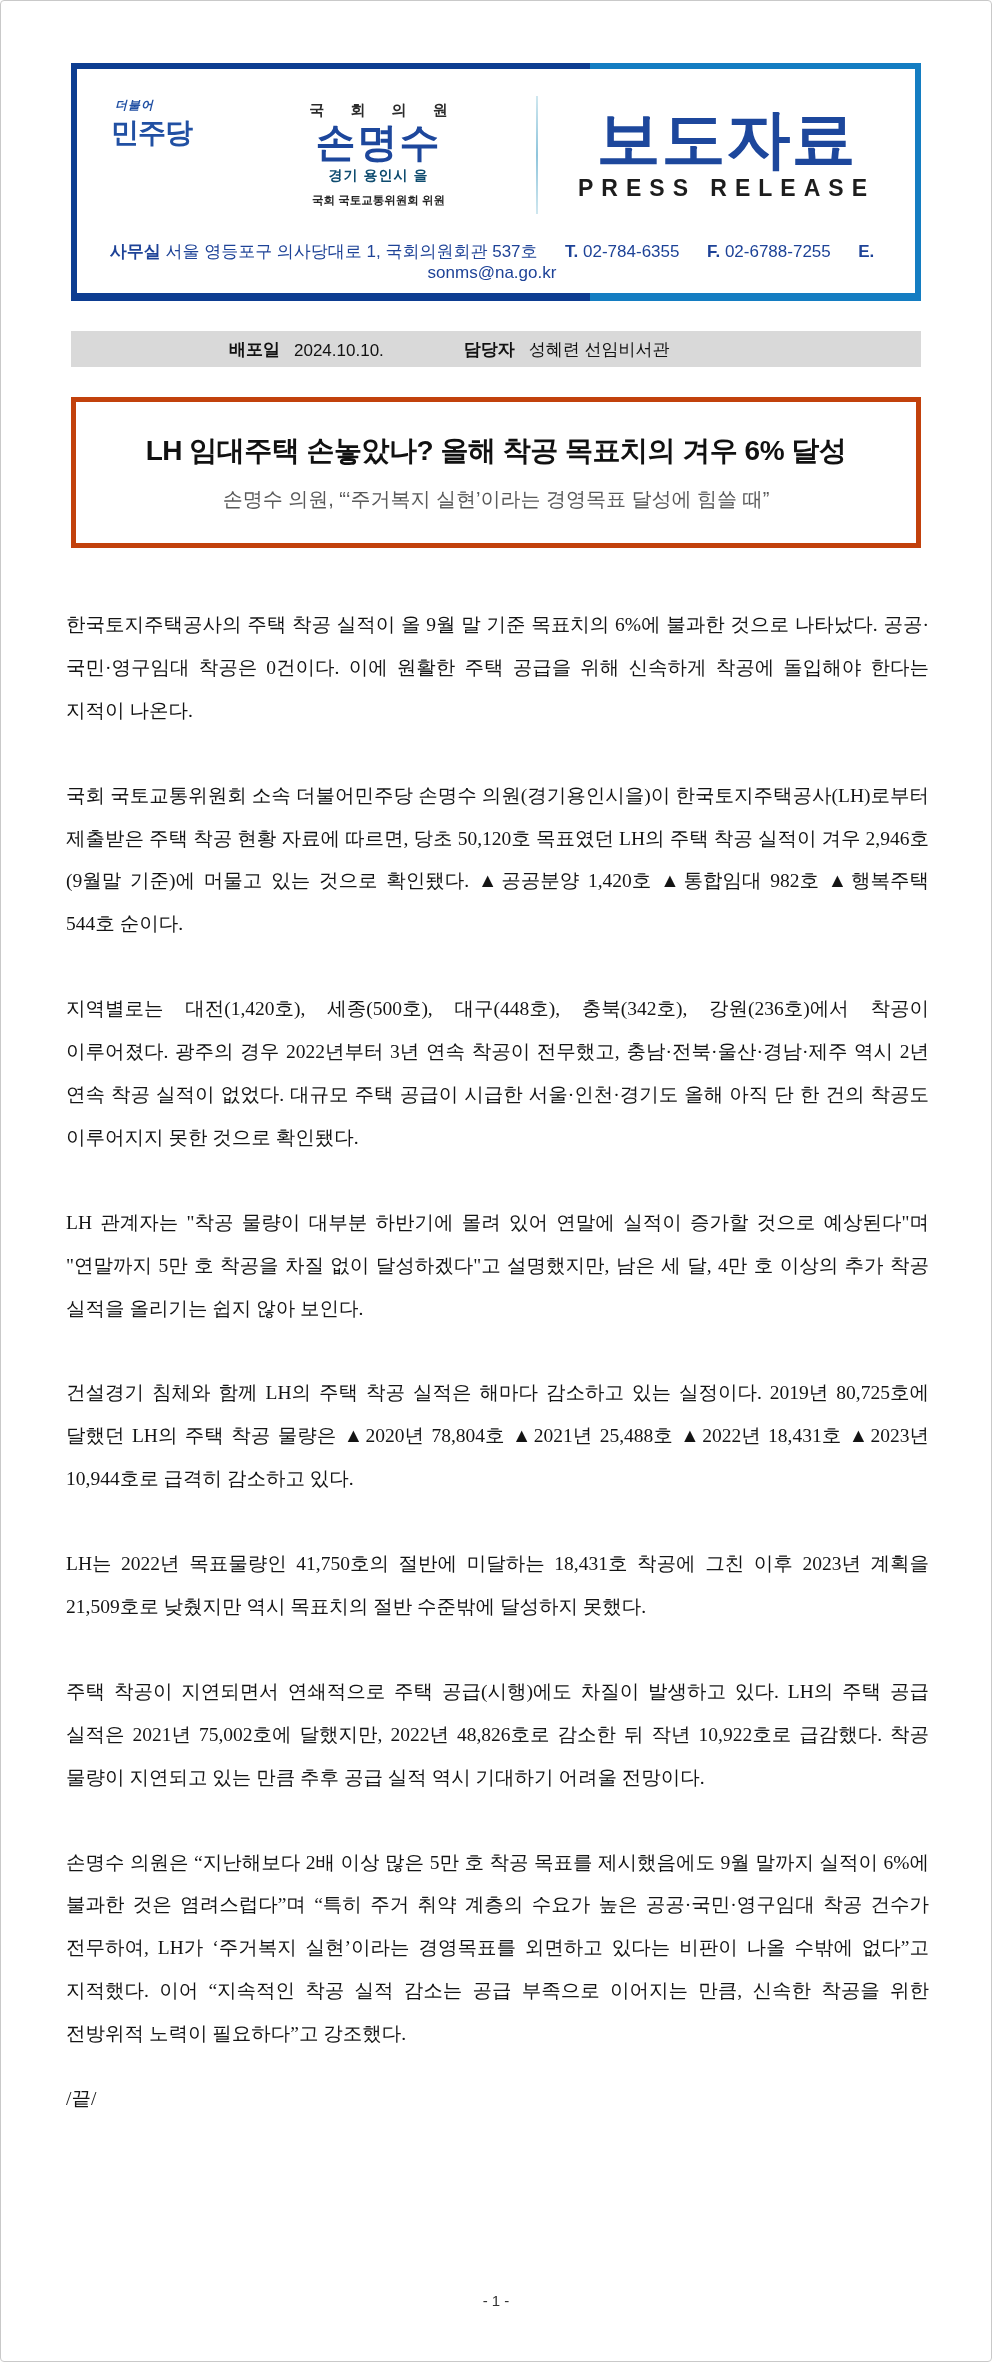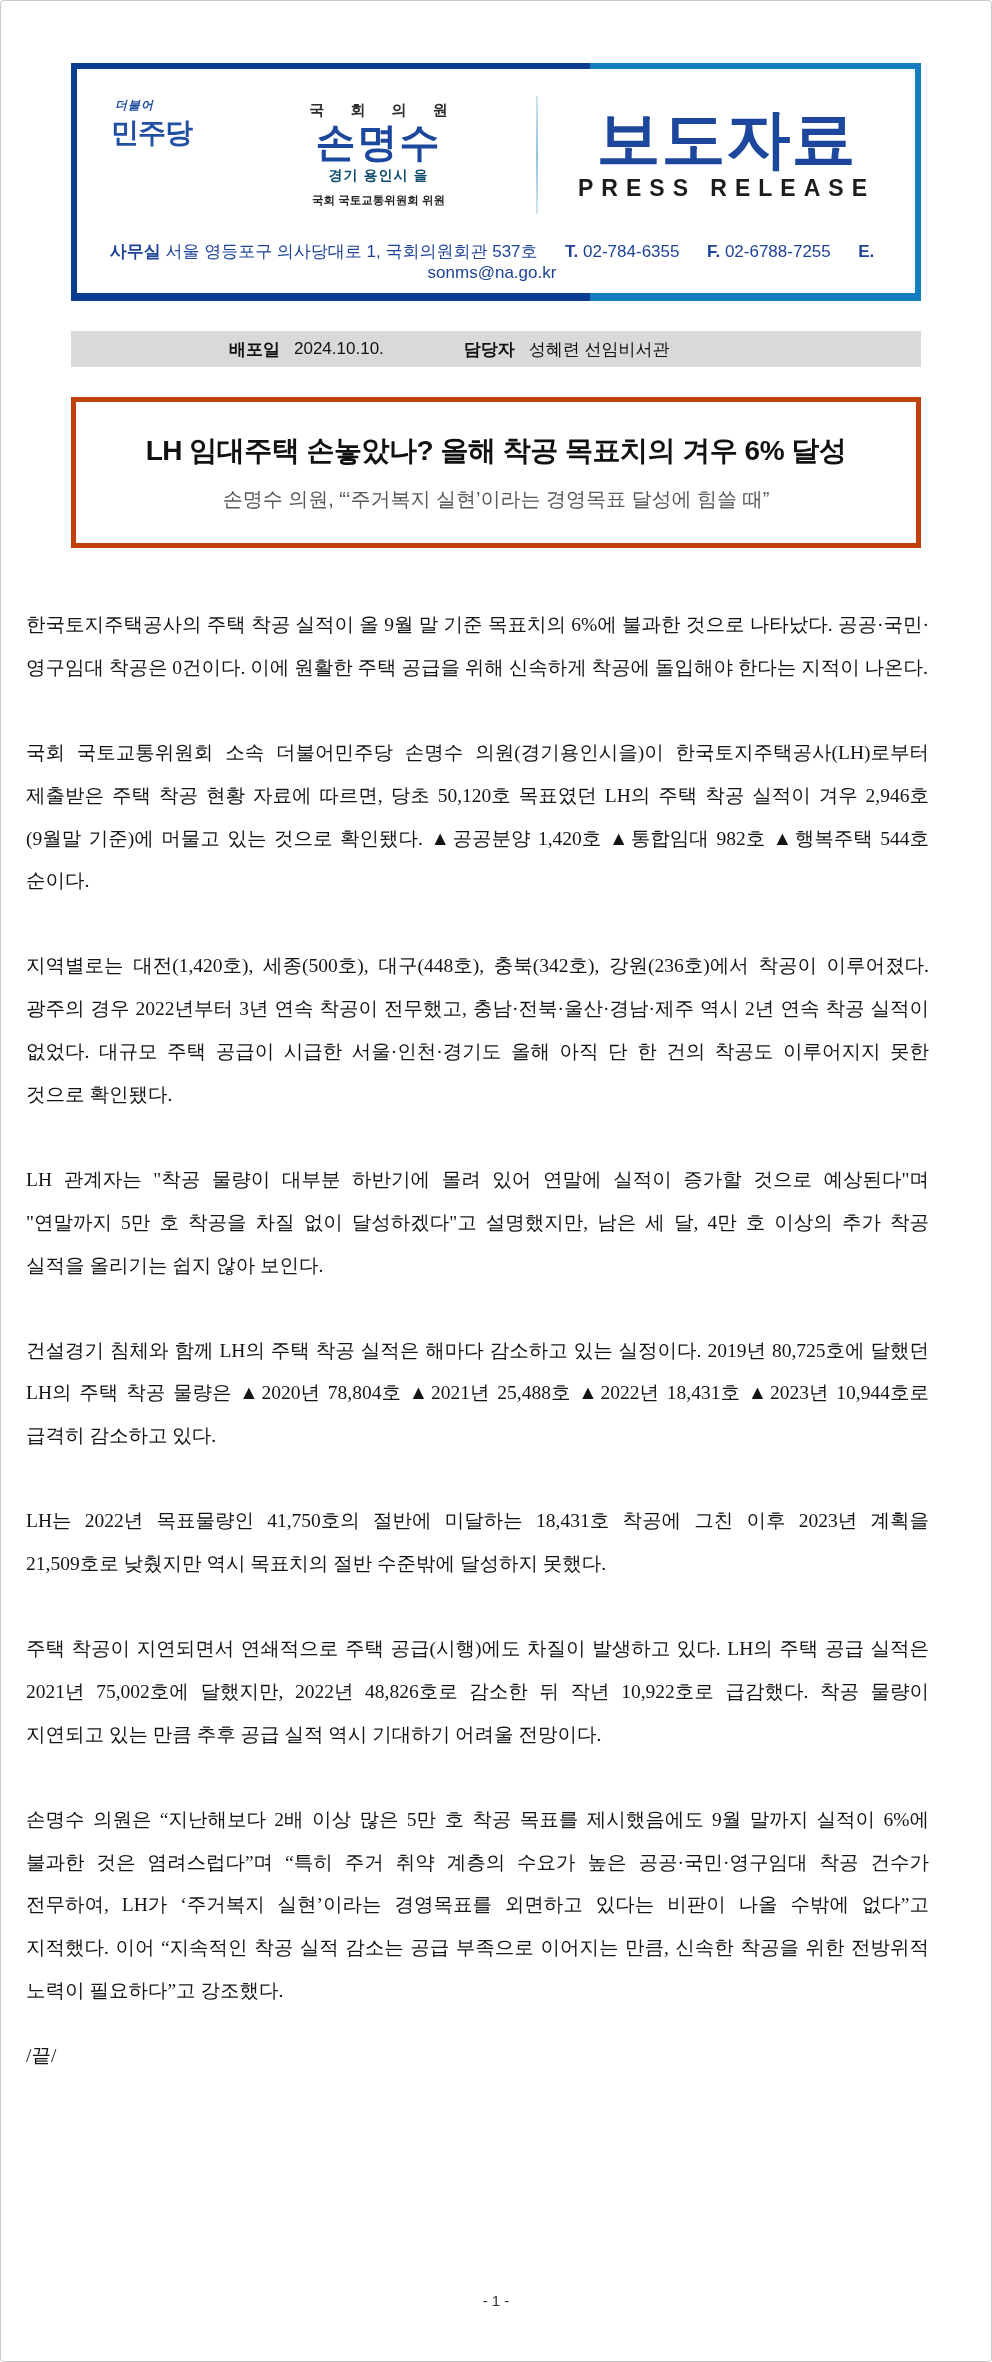--- a/index.html
+++ b/index.html
@@ -89,21 +89,21 @@
 
   
   .meta-bar {
     margin: 30px 70px 0 70px;
     height: 36px;
     background: #d9d9d9;
     display: flex; align-items: center;
     font-family: "Liberation Sans", "DejaVu Sans", sans-serif;
     font-size: 17px;
   }
-  .meta-group { display: flex; align-items: center; }
+  .meta-group { display: flex; align-items: flex-end; }
   .meta-group.first { margin-left: 158px; }
   .meta-group.second { margin-left: 80px; }
   .meta-label { font-weight: 800; color: #111; }
   .meta-value { margin-left: 14px; color: #111; }
 
   
   .headline-box {
     margin: 30px 70px 0 70px;
     border: 5px solid #c2410c;
     padding: 30px 20px 30px 20px;
@@ -115,21 +115,21 @@
   }
   .headline-sub1 {
     font-size: 20px; color: #595959; margin-top: 22px; font-weight: 500;
   }
   .headline-sub2 {
     font-size: 20px; color: #595959; margin-top: 16px; font-weight: 500;
   }
 
   
   .body-text {
-    margin: 56px 62px 0 25px;
+    margin: 56px 62px 0 65px;
     font-size: 19.5px;
     color: #141414;
   }
   .body-text p {
     line-height: 2.2;
     text-align: justify;
     margin-bottom: 42px;
     word-break: keep-all;
   }
   .body-text p:last-child { margin-bottom: 0; margin-top: -20px; text-align: left; }

